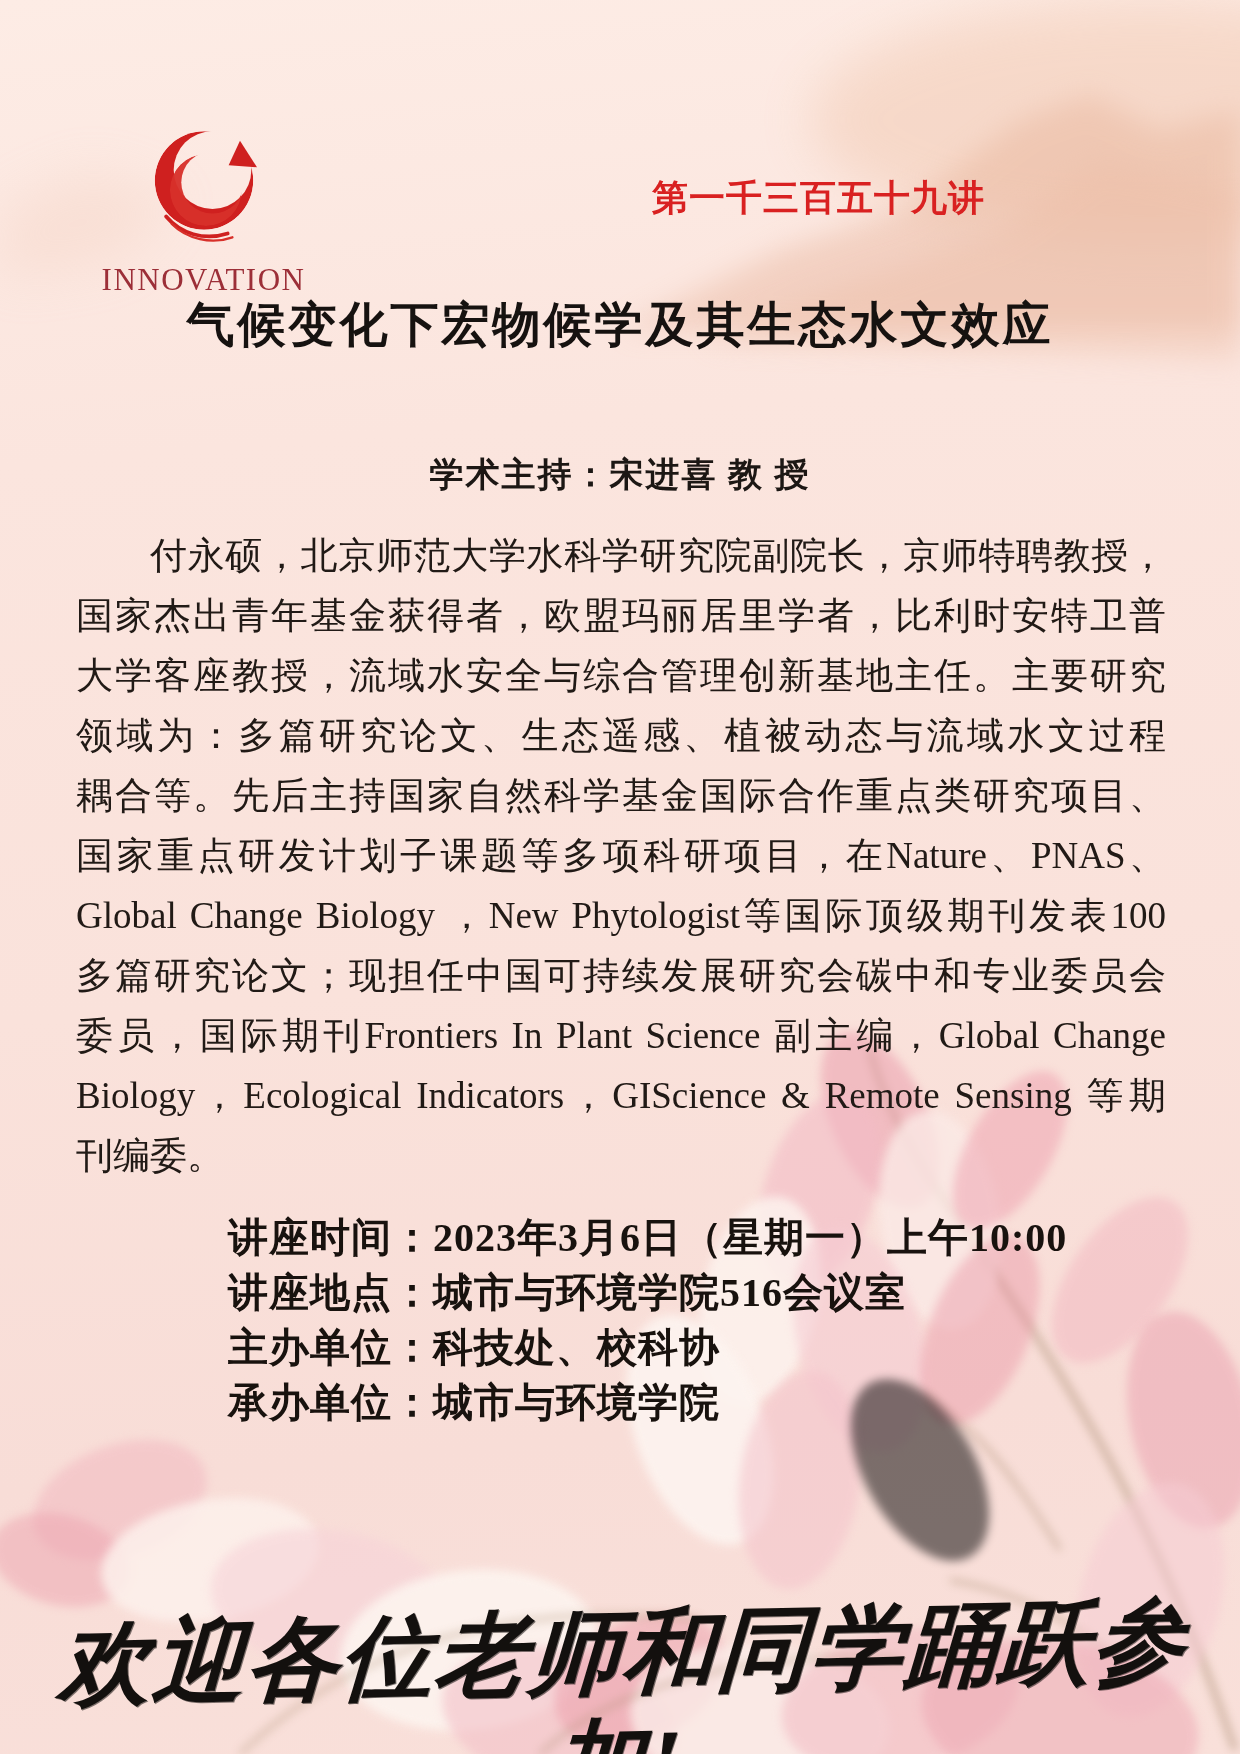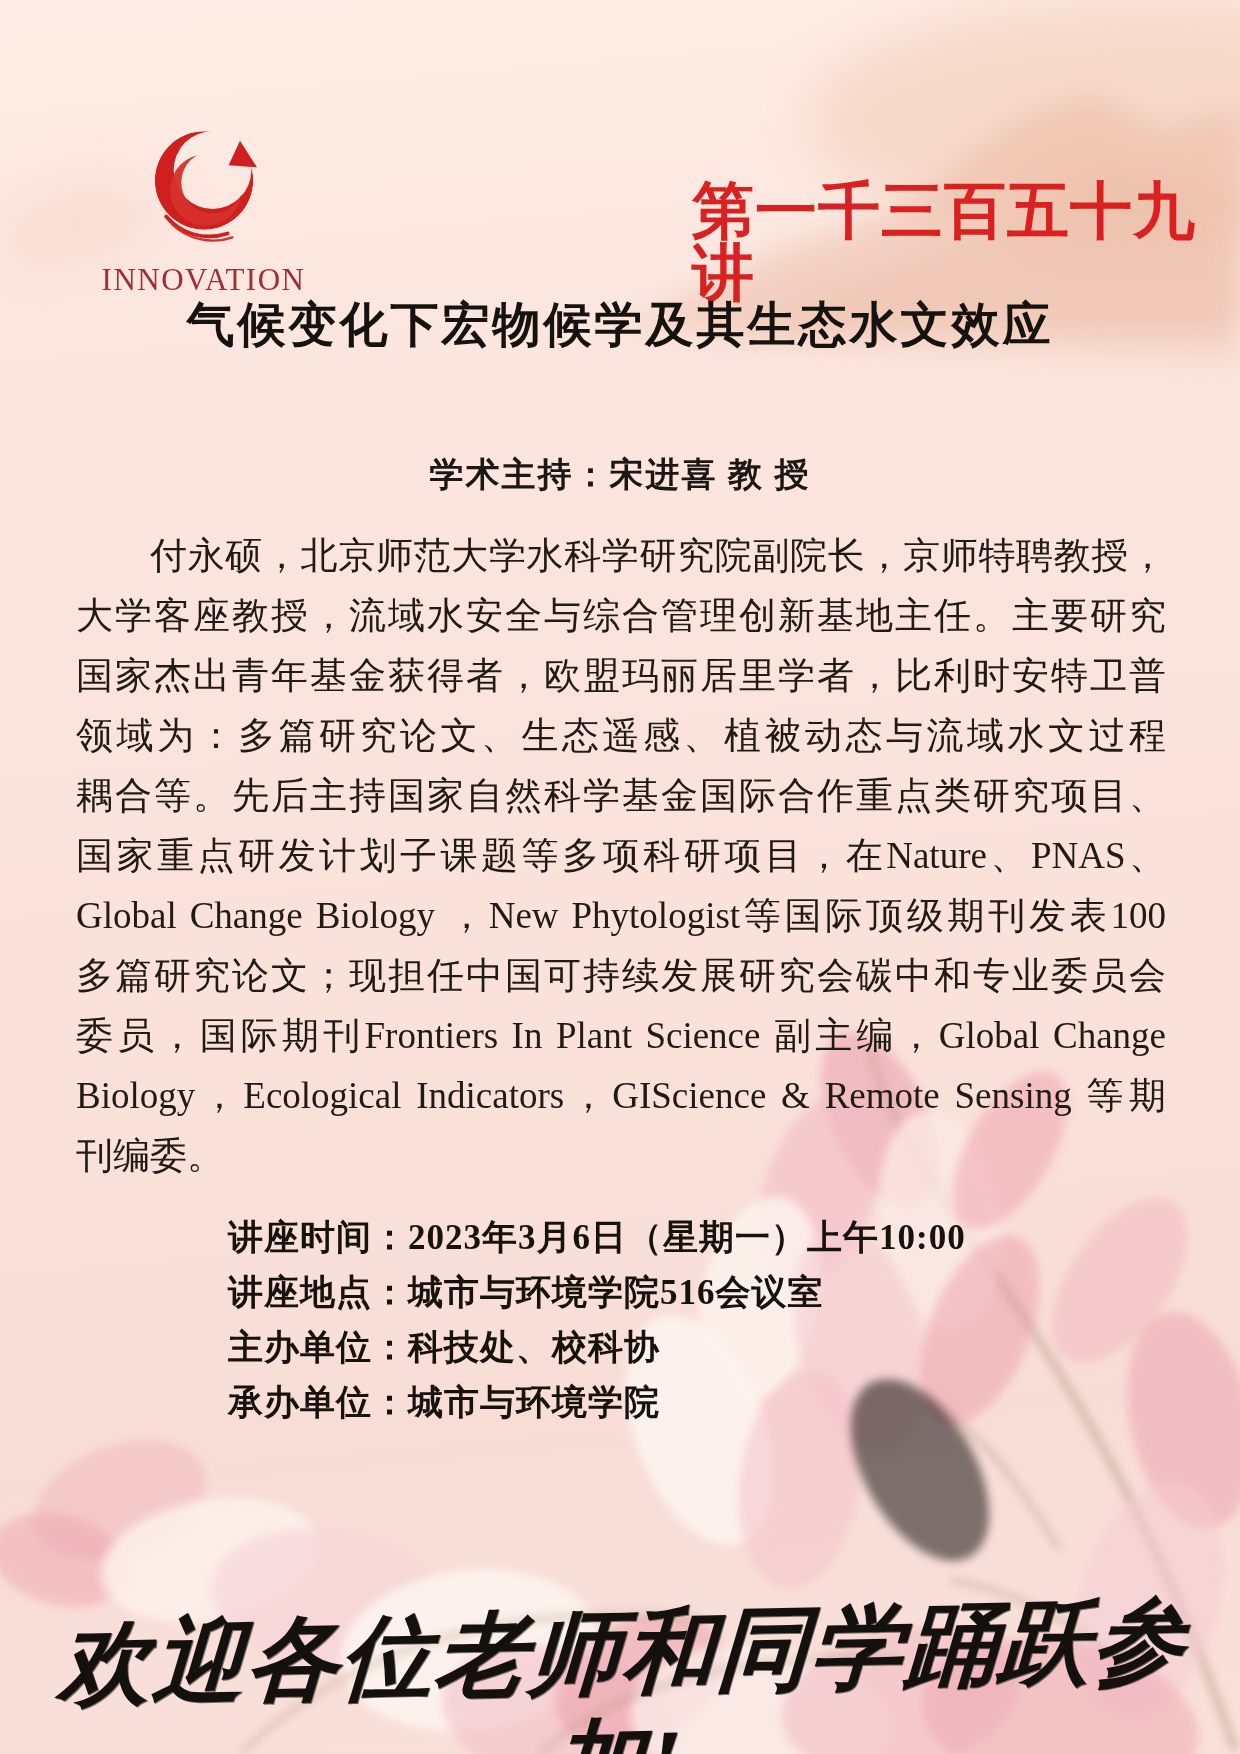--- a/index.html
+++ b/index.html
@@ -41,24 +41,23 @@
     font-family:"Liberation Sans","DejaVu Sans",sans-serif;
     font-weight:900;
     font-size:86px;line-height:1;
     color:#da1e1e;
     letter-spacing:2px;
   }
   .lecture-number{
     position:absolute;left:652px;top:180px;
     font-family:"Liberation Sans","DejaVu Sans",sans-serif;
     font-weight:900;
-    font-size:62px;line-height:1;
+    font-size:36px;line-height:1;
     color:#d92121;
     letter-spacing:1px;
-    margin-left:40px;
   }
 
   
   .main-title{
     position:absolute;left:0;right:0;top:296px;
     margin:0;
     text-align:center;
     font-family:"Liberation Serif","DejaVu Serif",serif;
     font-weight:700;
     font-size:48px;line-height:1.2;
@@ -89,21 +88,21 @@
     text-align:justify;
     text-align-last:justify;
     white-space:nowrap;
   }
   .bio-line.first{text-indent:2em;}
   .bio-line.last{text-align-last:left;white-space:normal;}
 
   
   .details{
     position:absolute;left:228px;top:1210px;
-    font-size:35px;
+    font-size:40px;
     font-weight:700;
     color:#18120e;
     letter-spacing:1px;
   }
   .detail-line{height:55px;line-height:55px;}
 
   
   .welcome{
     position:absolute;left:0;right:0;top:1598px;
     text-align:center;
@@ -199,22 +198,22 @@
     </div>
 
     <div class="lecture-number">第一千三百五十九讲</div>
 
     <h1 class="main-title">气候变化下宏物候学及其生态水文效应</h1>
 
     <div class="speaker-line s2">学术主持：宋进喜 教 授</div>
 
     <section class="bio">
       <div class="bio-line first">付永硕，北京师范大学水科学研究院副院长，京师特聘教授，</div>
+      <div class="bio-line">国家杰出青年基金获得者，欧盟玛丽居里学者，比利时安特卫普</div>
       <div class="bio-line">大学客座教授，流域水安全与综合管理创新基地主任。主要研究</div>
-      <div class="bio-line">国家杰出青年基金获得者，欧盟玛丽居里学者，比利时安特卫普</div>
       <div class="bio-line">领域为：多篇研究论文、生态遥感、植被动态与流域水文过程</div>
       <div class="bio-line">耦合等。先后主持国家自然科学基金国际合作重点类研究项目、</div>
       <div class="bio-line">国家重点研发计划子课题等多项科研项目，在Nature、PNAS、</div>
       <div class="bio-line">Global Change Biology ，New Phytologist等国际顶级期刊发表100</div>
       <div class="bio-line">多篇研究论文；现担任中国可持续发展研究会碳中和专业委员会</div>
       <div class="bio-line">委员，国际期刊Frontiers In Plant Science 副主编，Global Change</div>
       <div class="bio-line">Biology，Ecological Indicators，GIScience &amp; Remote Sensing 等期</div>
       <div class="bio-line last">刊编委。</div>
     </section>
 

